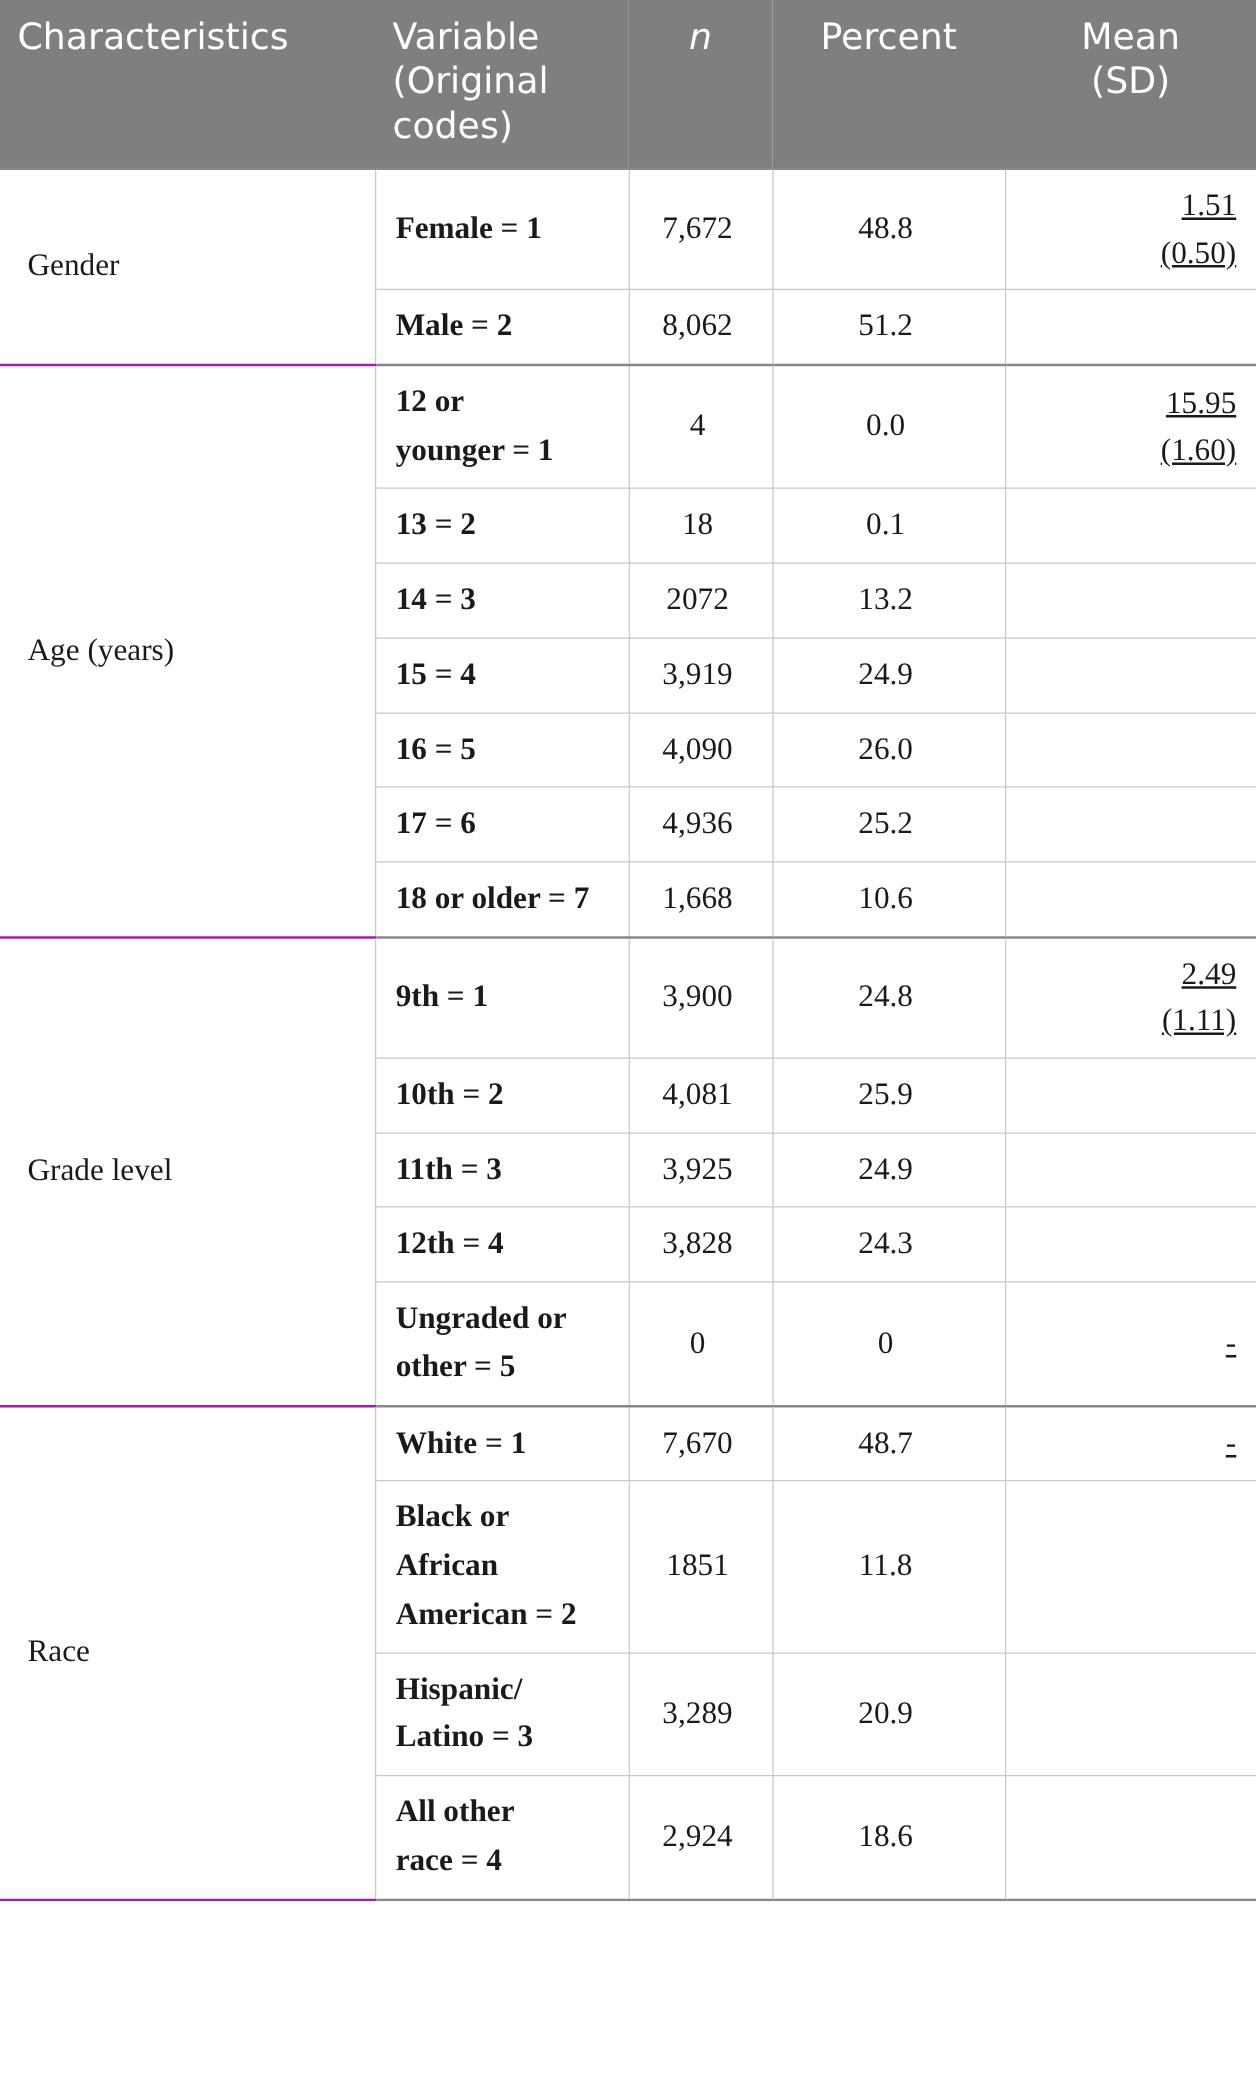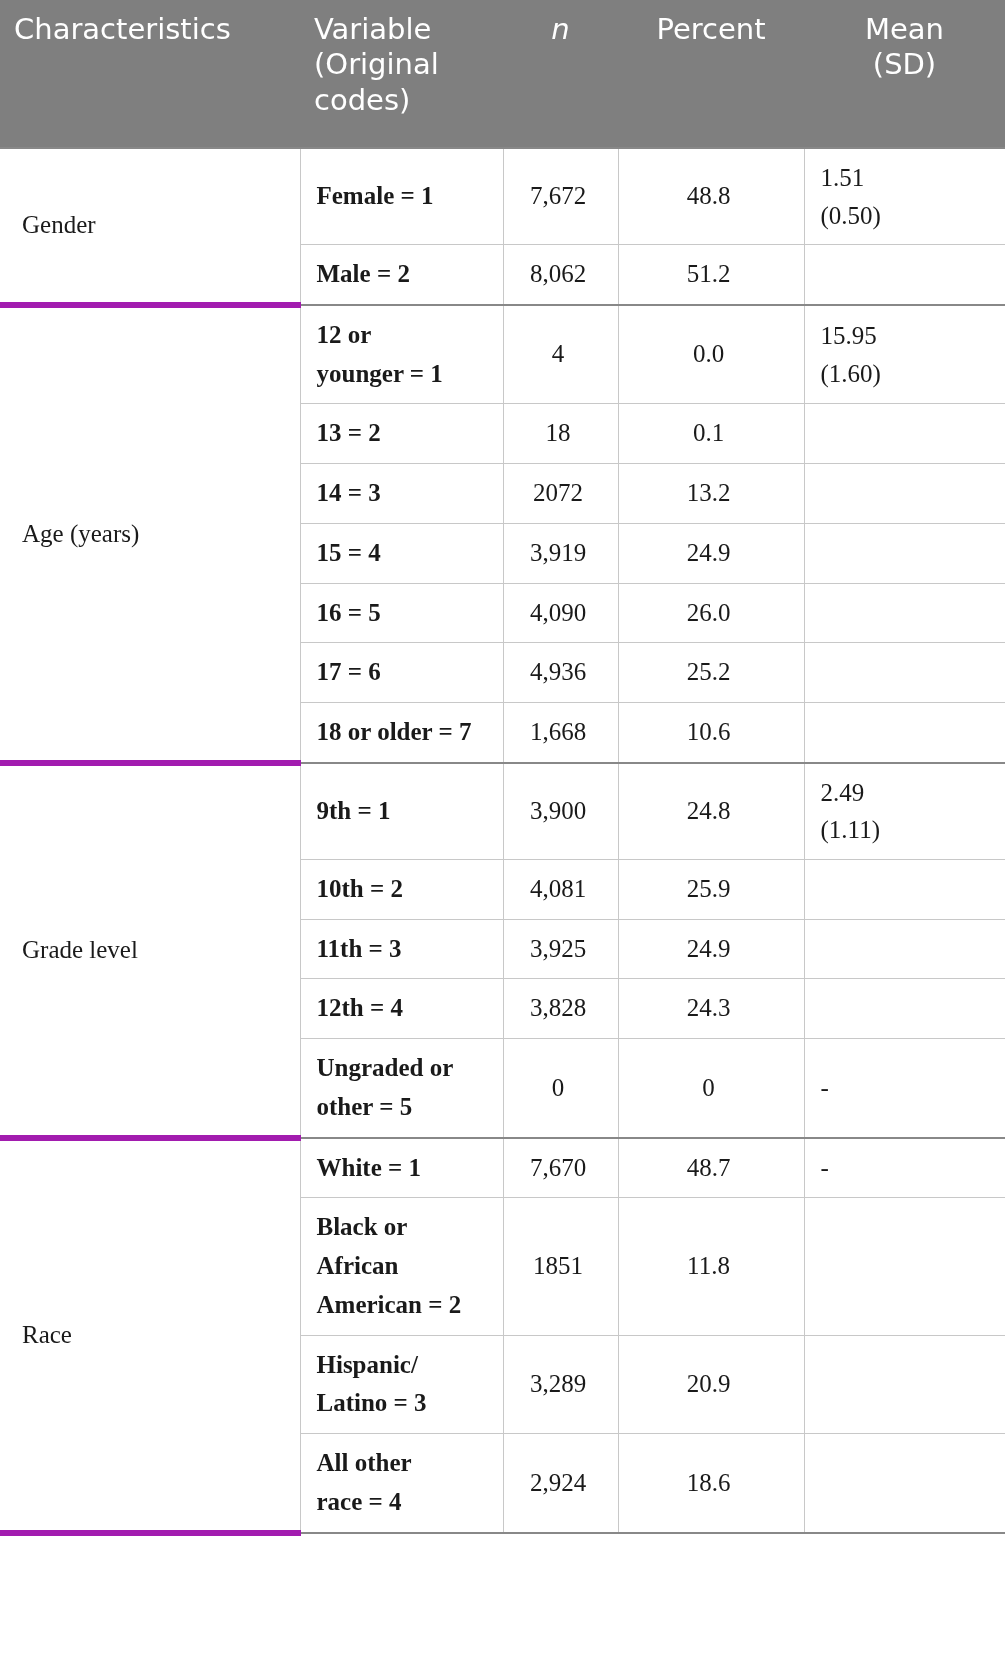--- a/index.html
+++ b/index.html
@@ -23,21 +23,21 @@
   table.stat-table col.c-pct    { width: 186px; }
   table.stat-table col.c-mean   { width: 201px; }
 
   thead th {
     background: #7f7f7f;
     color: #ffffff;
     font-family: "DejaVu Sans", sans-serif;
     font-weight: 400;
     font-size: 29px;
     line-height: 1.22;
-    padding: 12px 14px 29px 14px;
+    padding: 12px 14px 16px 14px;
     vertical-align: top;
     text-align: center;
     border: none;
     margin-top: 24px;
   }
   thead th.left {
     text-align: left;
   }
   thead th.italic {
     font-style: italic;
@@ -48,36 +48,37 @@
     line-height: 1.55;
     border-top: 1px solid #c8c8c8;
     border-bottom: 1px solid #c8c8c8;
     padding: 10px 16px;
     vertical-align: middle;
     background: #ffffff;
   }
   tbody td.char {
     border-right: 1px solid #c8c8c8;
     border-top: 2px solid #888888;
-    border-bottom: 6px solid #a21caf;
+    border-bottom: 2px solid #a21caf;
     text-align: left;
     padding-left: 22px;
   }
   tbody td.var {
     border-right: 1px solid #c8c8c8;
     text-align: left;
     font-weight: bold;
   }
   tbody td.num {
     text-align: center;
     border-right: 1px solid #c8c8c8;
     padding-left: 11px;
   }
   tbody td.mean {
-    text-align: left;
+    text-align: right;
+    text-decoration: underline;
   }
   tbody tr.group-first td.var,
   tbody tr.group-first td.num,
   tbody tr.group-first td.mean {
     border-top: 2px solid #888888;
   }
   tbody tr.group-last td.var,
   tbody tr.group-last td.num,
   tbody tr.group-last td.mean {
     border-bottom: 2px solid #888888;

